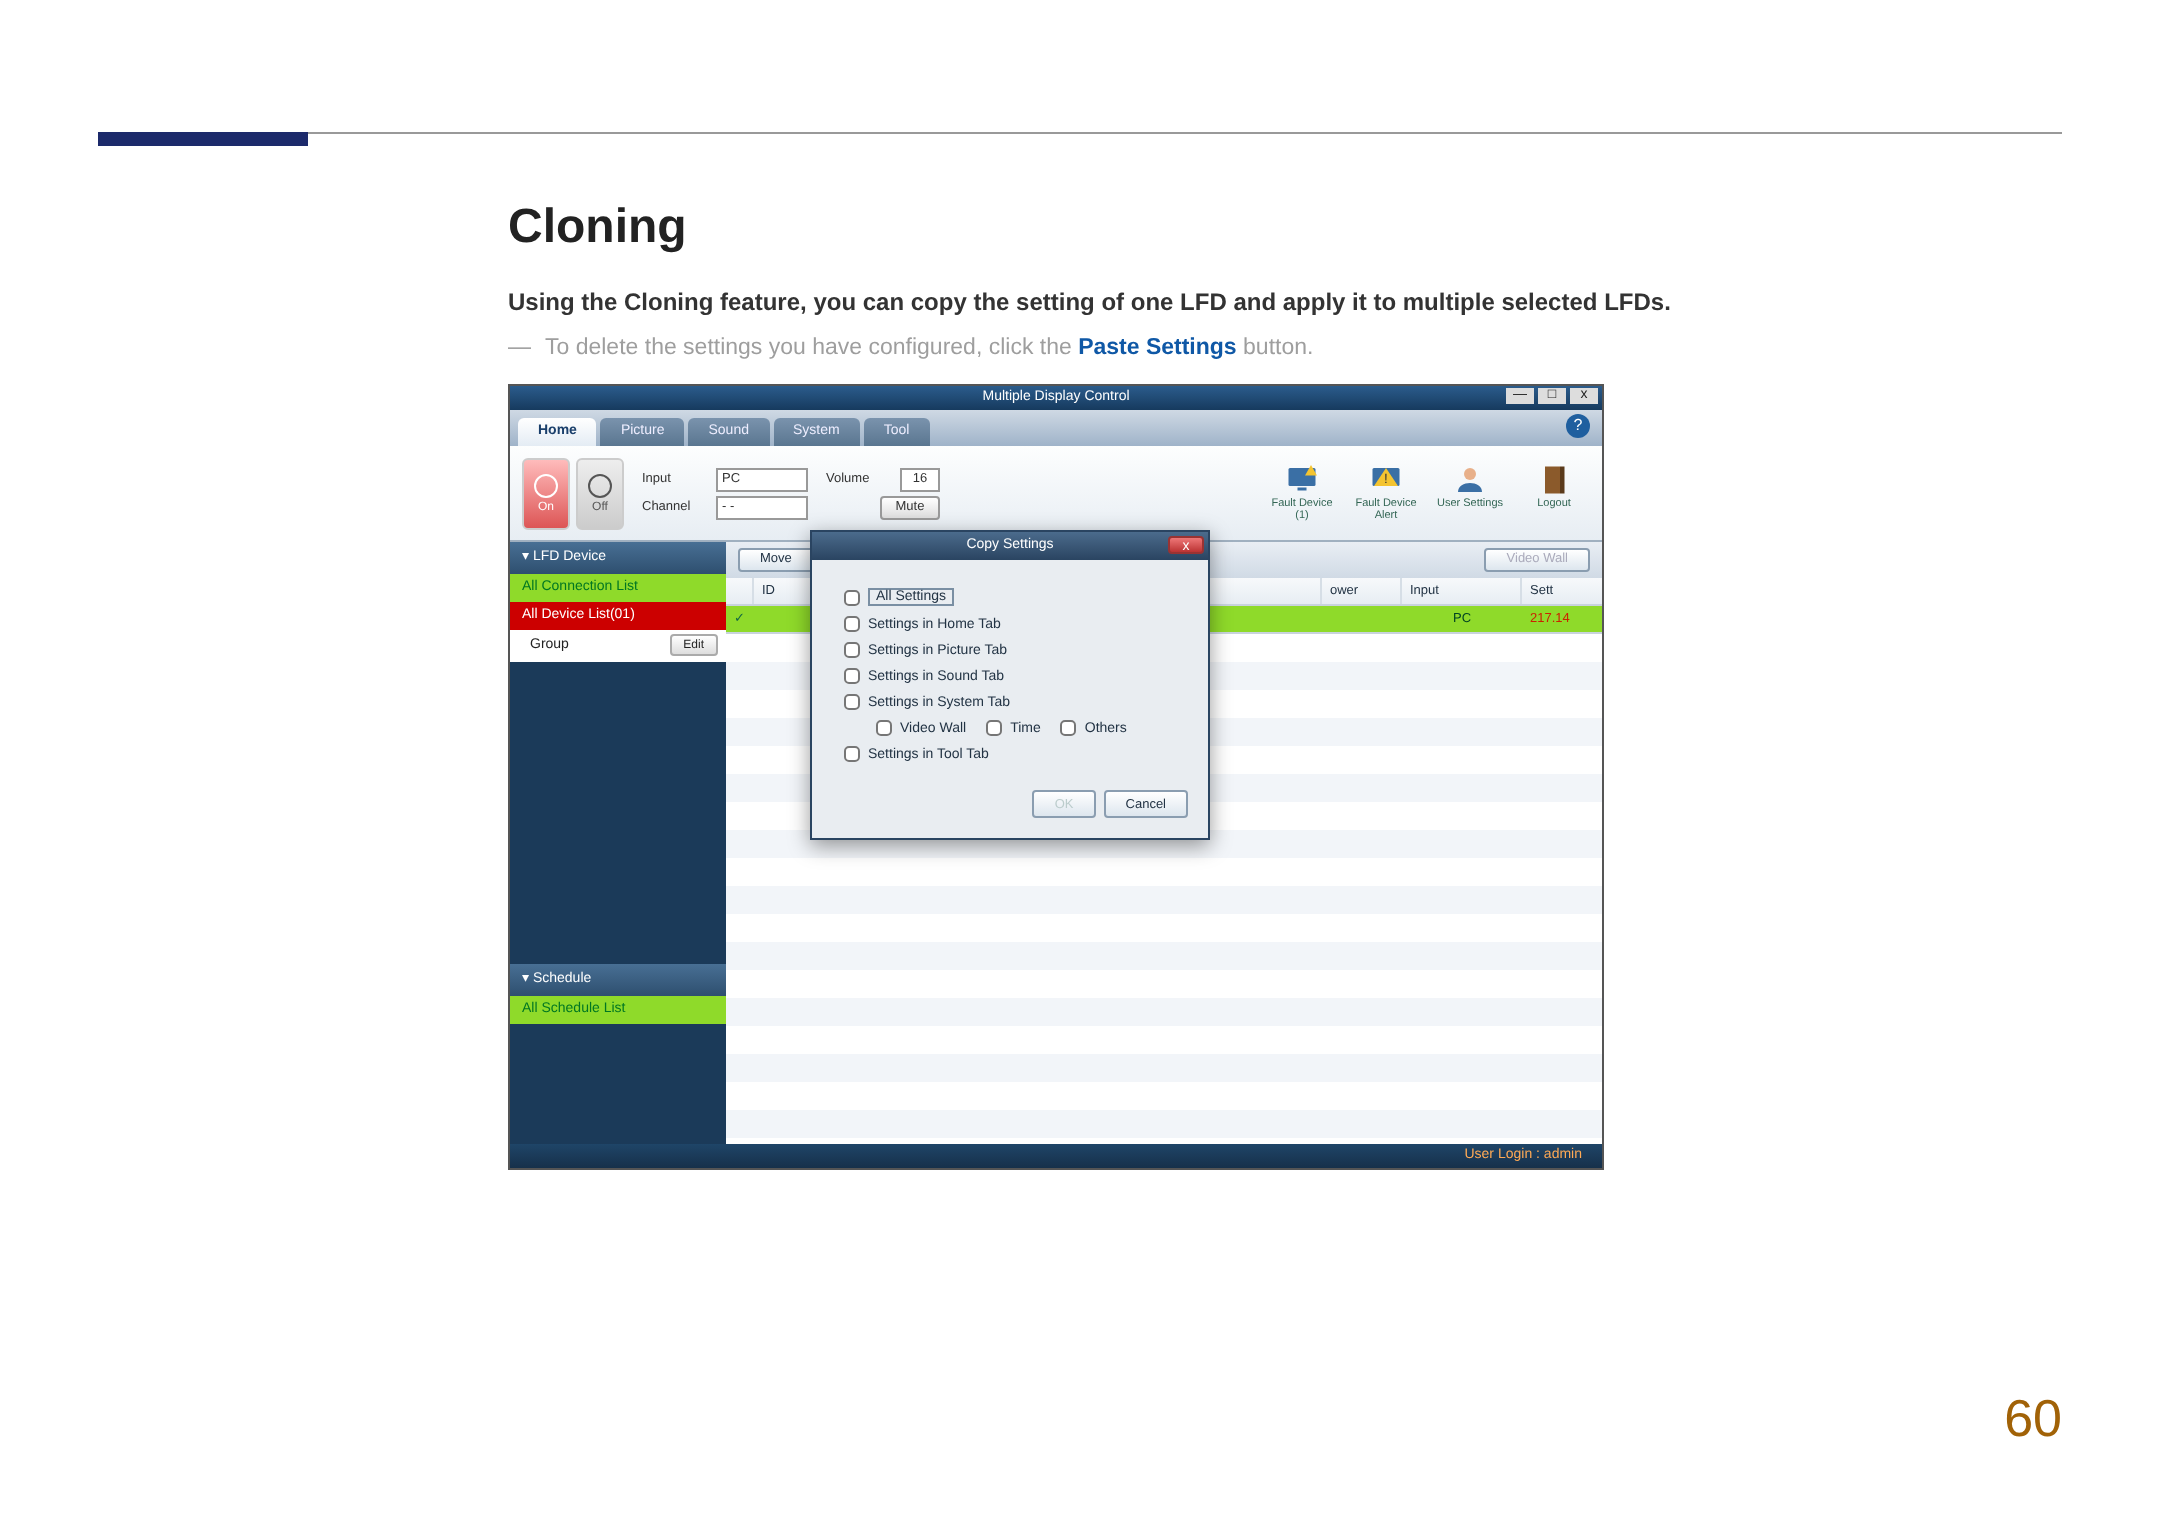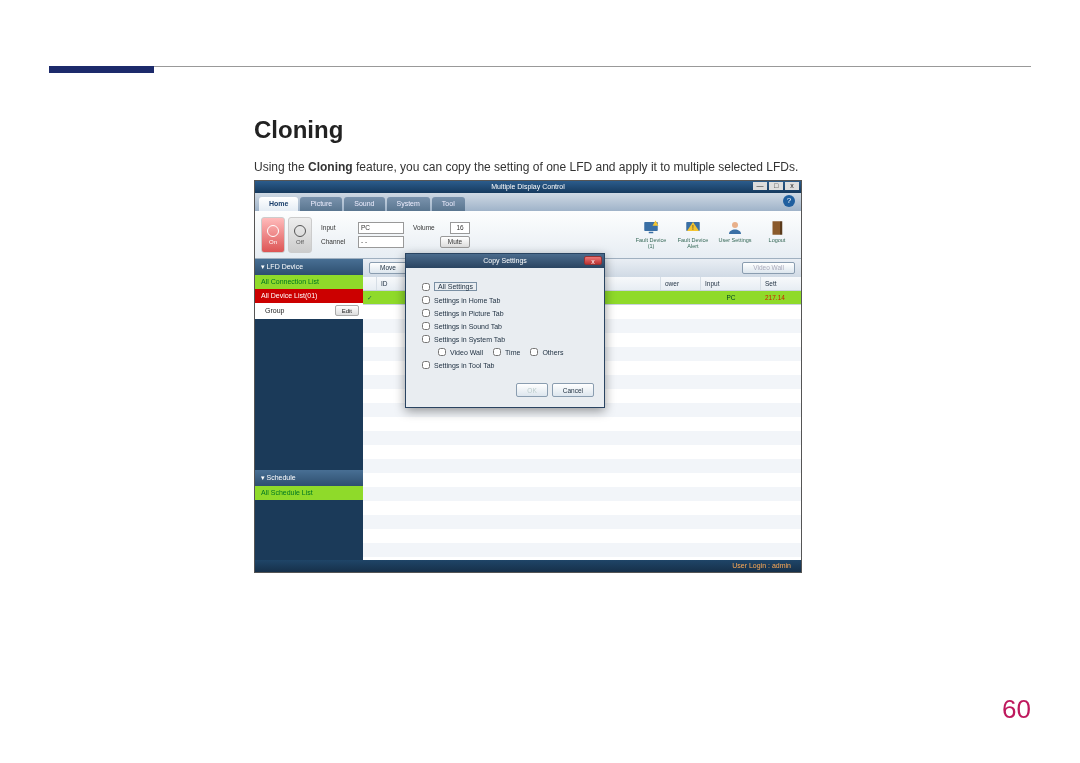--- a/index.html
+++ b/index.html
@@ -24,33 +24,33 @@
     left: 49px;
     width: 105px;
     height: 7px;
     background: #1c2a6b;
   }
   .content {
     position: absolute;
     top: 100px;
     left: 254px;
     right: 49px;
-    margin-top: 16px;
   }
   .heading {
     font-size: 24px;
     font-weight: bold;
     color: #222;
     margin-bottom: 14px;
   }
   .desc {
     font-size: 12px;
     color: #333;
     margin-bottom: 4px;
     line-height: 1.5;
+    font-weight: bold;
   }
   .note {
     font-size: 11.5px;
     color: #9e9e9e;
     margin-top: 8px;
     margin-bottom: 12px;
   }
   .note::before {
     content: "―";
     margin-right: 4px;
@@ -182,34 +182,37 @@
   .ss-chk.outlined span { border:1px solid #7a8fa3; padding:0 3px;}
   .ss-subrow { display:flex; gap:10px; padding-left:16px;}
   .ss-modal-btns { display:flex; justify-content:flex-end; gap:4px; padding:6px 10px 10px;}
   .ss-modal-btns button { font-size:6.5px; padding:0 10px; height:14px; border:1px solid #8a9db0; background:linear-gradient(#fff,#dde6ee); border-radius:2px; color:#234;}
   .ss-modal-btns button.dis { color:#bcc;}
   .page-num {
     position: absolute;
     bottom: 38px;
     right: 49px;
     font-size: 26px;
-    color: #be185d;
+    color: #a16207;
     font-weight: 300;
   }
 </style>
 </head>
 <body>
 
 <div class="top-rule"></div>
 <div class="top-bar"></div>
 
 <div class="content">
   <h2 class="heading">Cloning</h2>
   <p class="desc">
     <span>Using the </span><b>Cloning</b><span> feature, you can copy the setting of one LFD and apply it to multiple selected LFDs.</span>
+  </p>
+  <p class="note">
+    <span>To delete the settings you have configured, click the </span><span class="note-hl">Paste Settings</span><span> button.</span>
   </p>
 
   <div class="screenshot">
     <div class="ss-titlebar">
       <span>Multiple Display Control</span>
       <div class="ss-winbtns">
         <span>—</span>
         <span>□</span>
         <span>x</span>
       </div>

